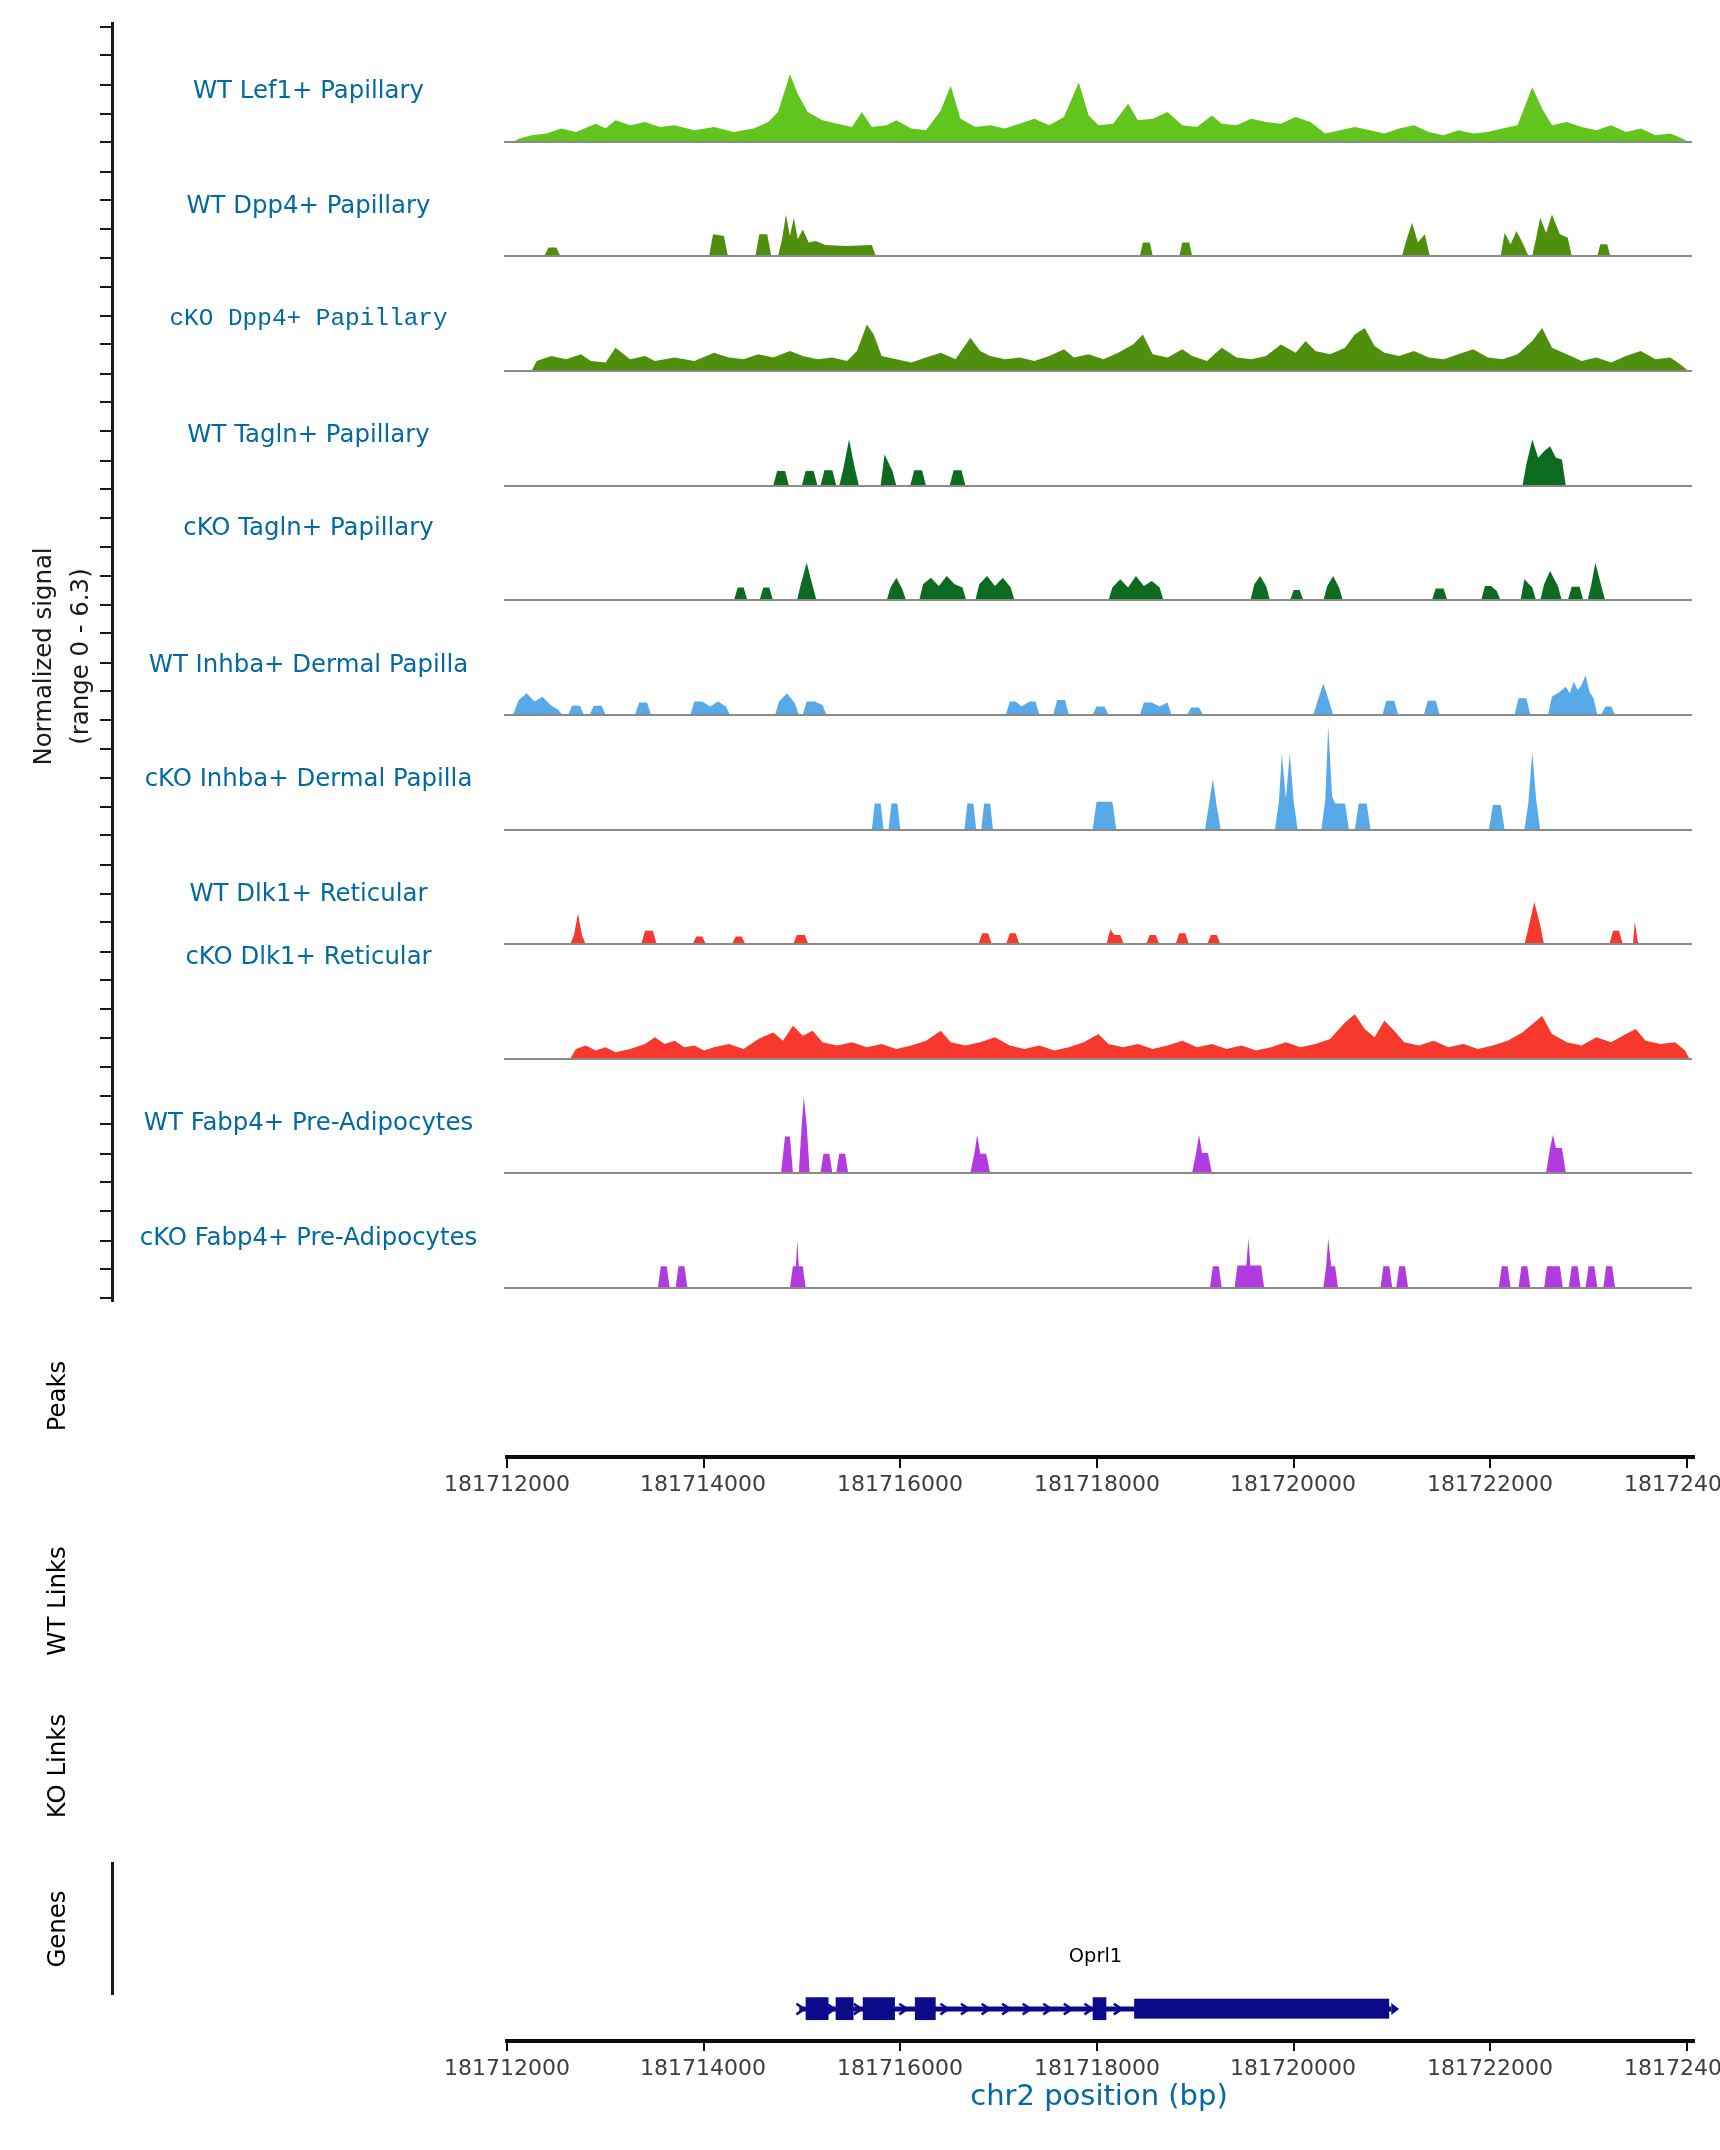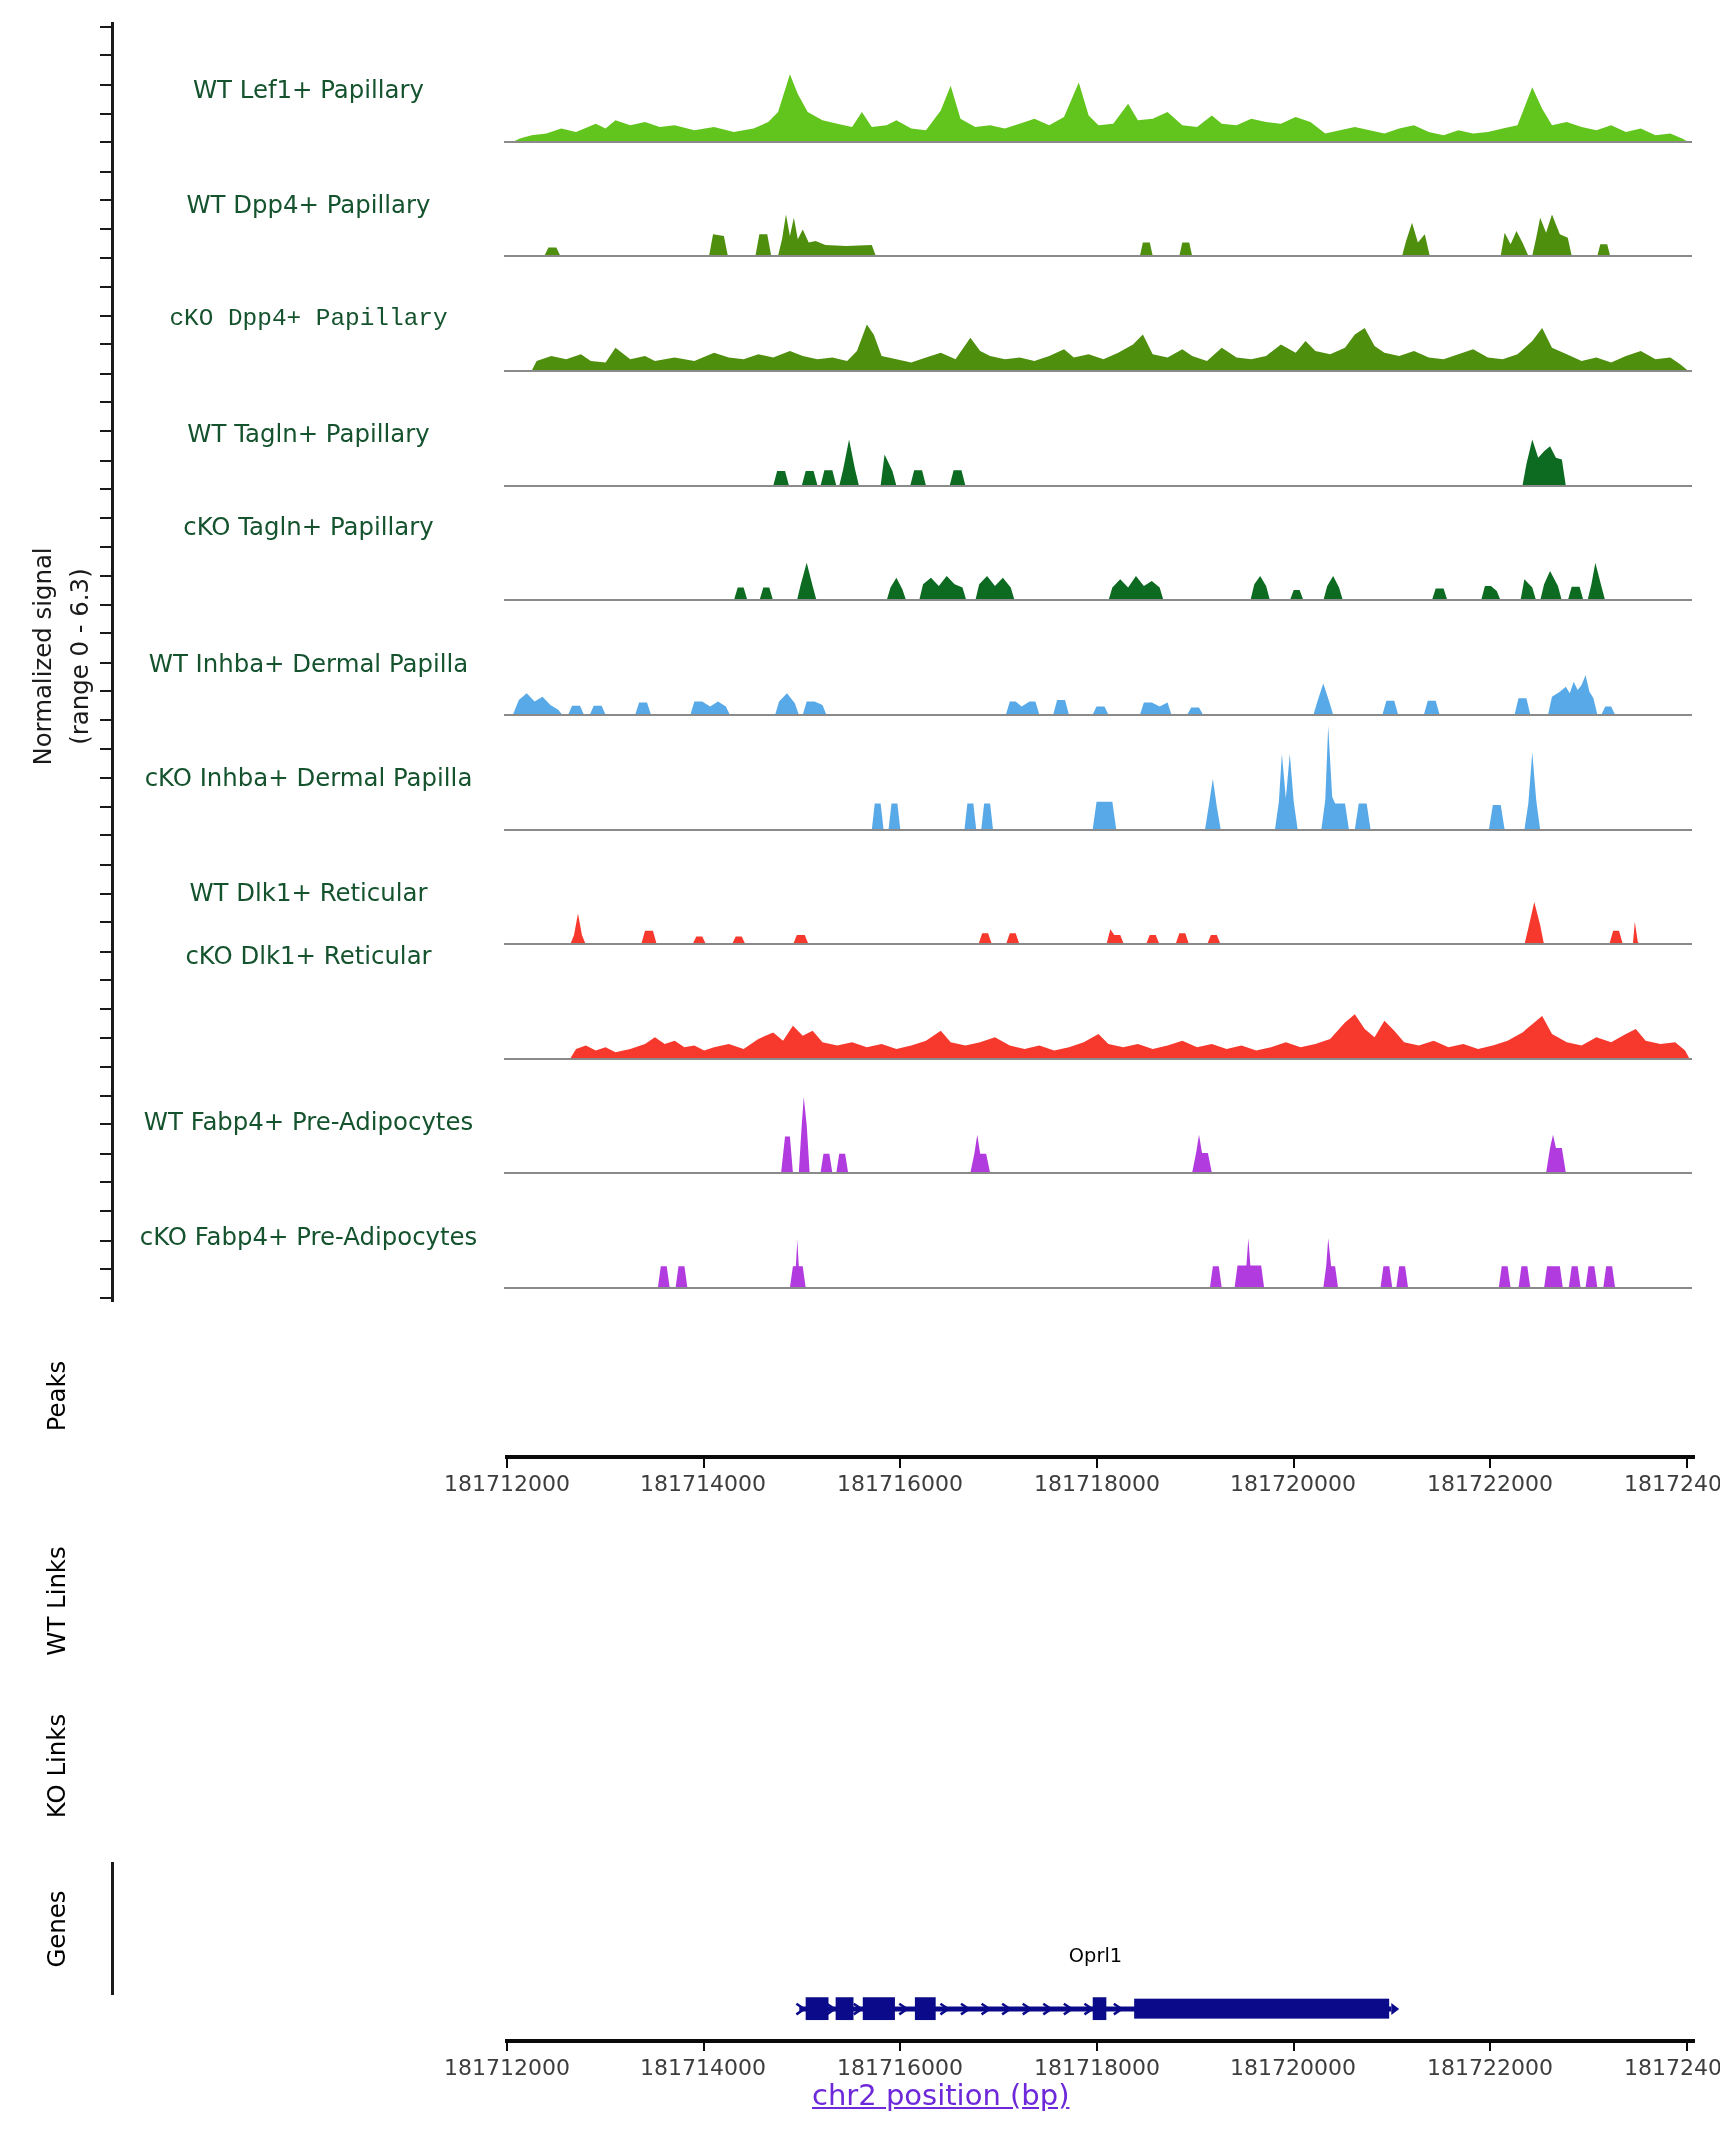--- a/index.html
+++ b/index.html
@@ -4,25 +4,25 @@
 <style>
   html,body{margin:0;padding:0;}
   body{
     width:1721px;height:2151px;position:relative;background:#ffffff;
     font-family:"DejaVu Sans",sans-serif;overflow:hidden;color:#111;
   }
   .rot{position:absolute;transform:rotate(-90deg);text-align:center;}
   .ylabel{font-size:24.4px;line-height:37px;color:#1a1a1a;}
   .section-label{font-size:24.4px;line-height:40px;color:#000;}
   .track-label{position:absolute;left:108px;width:401px;text-align:center;
-    font-size:24.4px;color:#14532d;white-space:nowrap;}
+    font-size:24.4px;color:#0369a1;white-space:nowrap;}
   .track-baseline{position:absolute;left:504px;width:1188px;height:2.2px;}
   .track-svg{position:absolute;left:507px;width:1183px;height:108px;}
-  .xaxis-title{position:absolute;left:812px;width:574px;top:2078px;text-align:left;
-    font-size:29px;color:#6d28d9;text-decoration:underline;}
+  .xaxis-title{position:absolute;left:812px;width:574px;top:2078px;text-align:center;
+    font-size:29px;color:#0369a1;}
   .spine{position:absolute;background:#1a1a1a;}
   .gene-label{position:absolute;left:1024px;width:143px;top:1944px;text-align:center;
     font-size:19.4px;color:#000;}
 </style>
 </head>
 <body>
 
 <div class="rot ylabel" style="left:-188px;top:617px;width:502px;height:79px;">
   <div>Normalized signal</div>
   <div>(range 0 - 6.3)</div>

